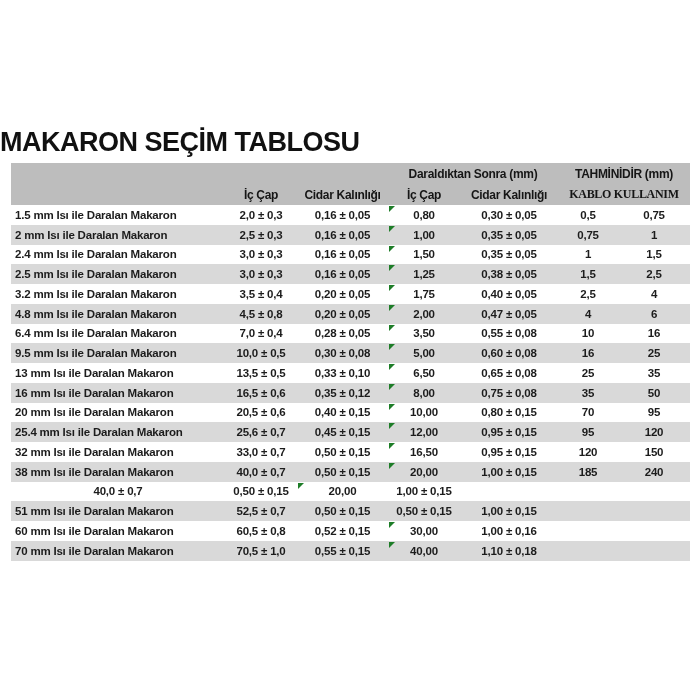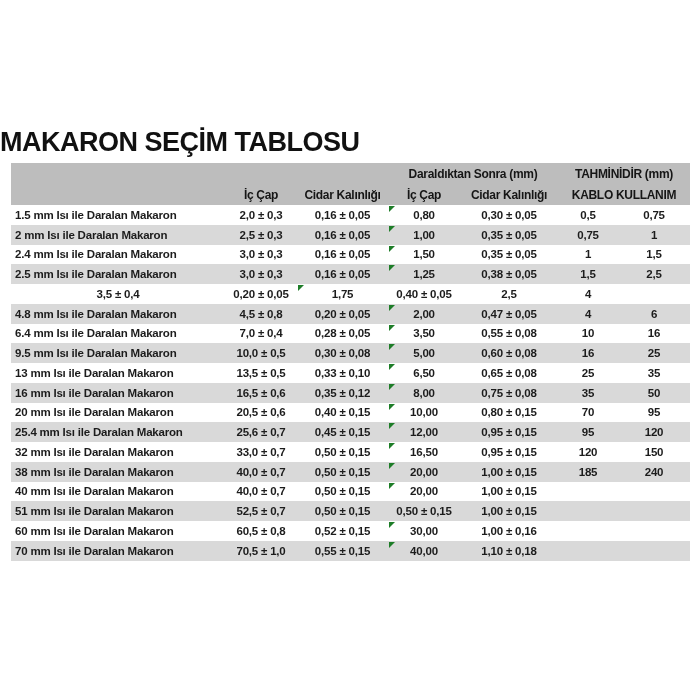--- a/index.html
+++ b/index.html
@@ -36,21 +36,21 @@
     color: #161616;
   }
   .h-col1 { grid-column: 1; grid-row: 1 / 3; font-size: 12.5px; }
   .h-g1 { grid-column: 2 / 4; grid-row: 1; }
   .h-g2 { grid-column: 4 / 6; grid-row: 1; }
   .h-g3 { grid-column: 6 / 8; grid-row: 1; }
   .h-s1 { grid-column: 2; grid-row: 2; }
   .h-s2 { grid-column: 3; grid-row: 2; }
   .h-s3 { grid-column: 4; grid-row: 2; }
   .h-s4 { grid-column: 5; grid-row: 2; }
-  .h-s5 { grid-column: 6 / 8; grid-row: 2; }
+  .h-s5 { grid-column: 6 / 8; grid-row: 2; font-family: Liberation Serif, serif; }
 
   
   .tbody { display: block; }
   .row {
     display: grid;
     grid-template-columns: 214px 72px 91px 72px 98px 60px 72px;
     height: 19.75px;
     background: var(--row-bg, #ffffff);
   }
   .row:nth-child(even) { background: var(--row-alt-bg, #d9d9d9); }
@@ -180,20 +180,23 @@
             <span class="val">0,38 ± 0,05</span>
           </div>
     <div class="cell">
             <span class="val">1,5</span>
           </div>
     <div class="cell">
             <span class="val">2,5</span>
           </div>
   </div>
         <div class="row">
+    <div class="cell left">
+            <span class="val">3.2 mm Isı ile Daralan Makaron</span>
+          </div>
     <div class="cell">
             <span class="val">3,5 ± 0,4</span>
           </div>
     <div class="cell">
             <span class="val">0,20 ± 0,05</span>
           </div>
     <div class="cell">
             <span class="tri"></span>
             <span class="val">1,75</span>
           </div>
@@ -417,23 +420,20 @@
             <span class="val">1,00 ± 0,15</span>
           </div>
     <div class="cell">
             <span class="val">185</span>
           </div>
     <div class="cell">
             <span class="val">240</span>
           </div>
   </div>
         <div class="row">
-    <div class="cell left">
-            <span class="val">40 mm Isı ile Daralan Makaron</span>
-          </div>
     <div class="cell">
             <span class="val">40,0 ± 0,7</span>
           </div>
     <div class="cell">
             <span class="val">0,50 ± 0,15</span>
           </div>
     <div class="cell">
             <span class="tri"></span>
             <span class="val">20,00</span>
           </div>

